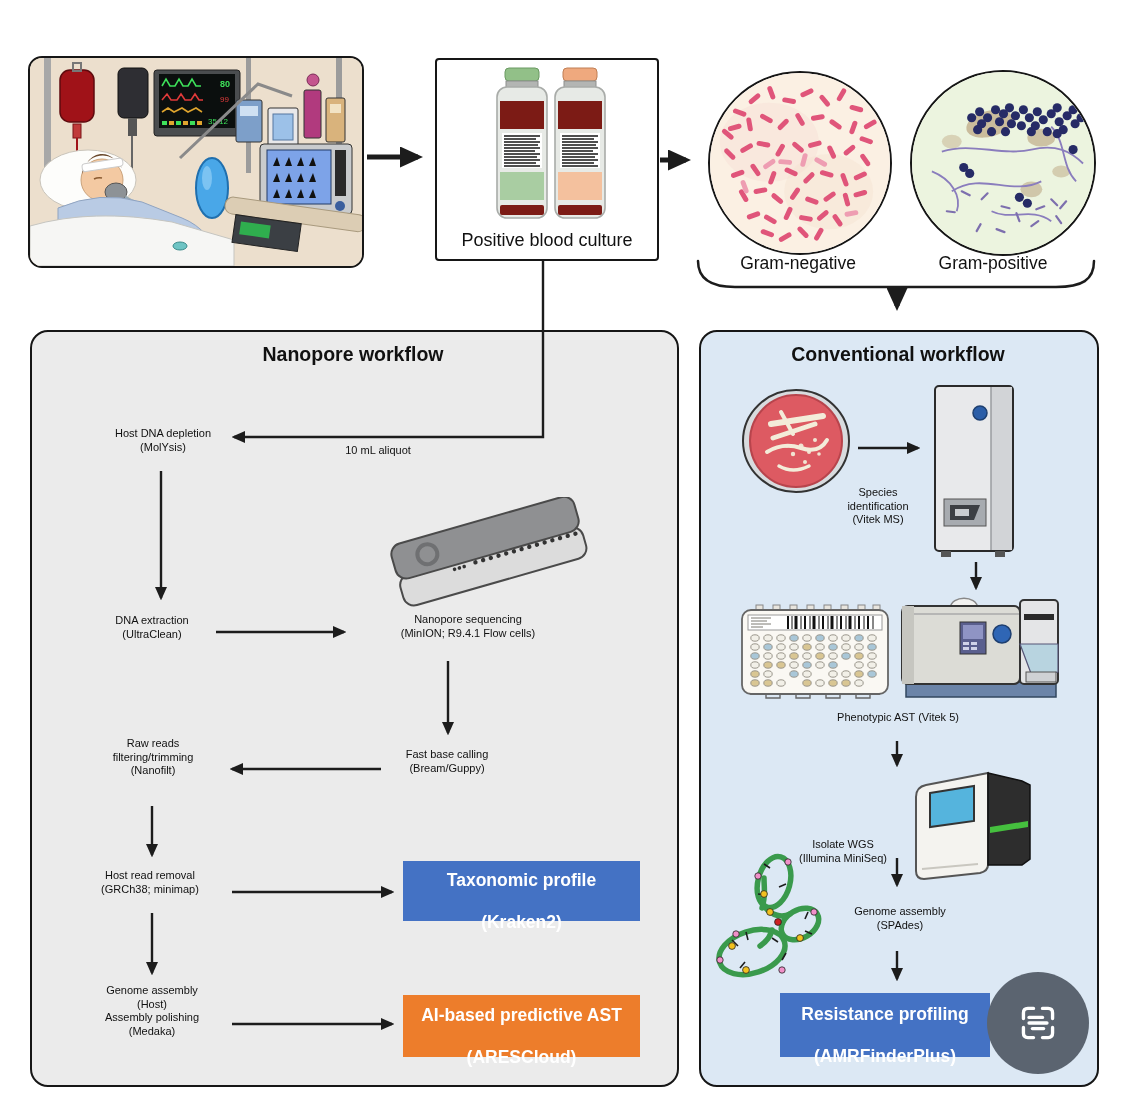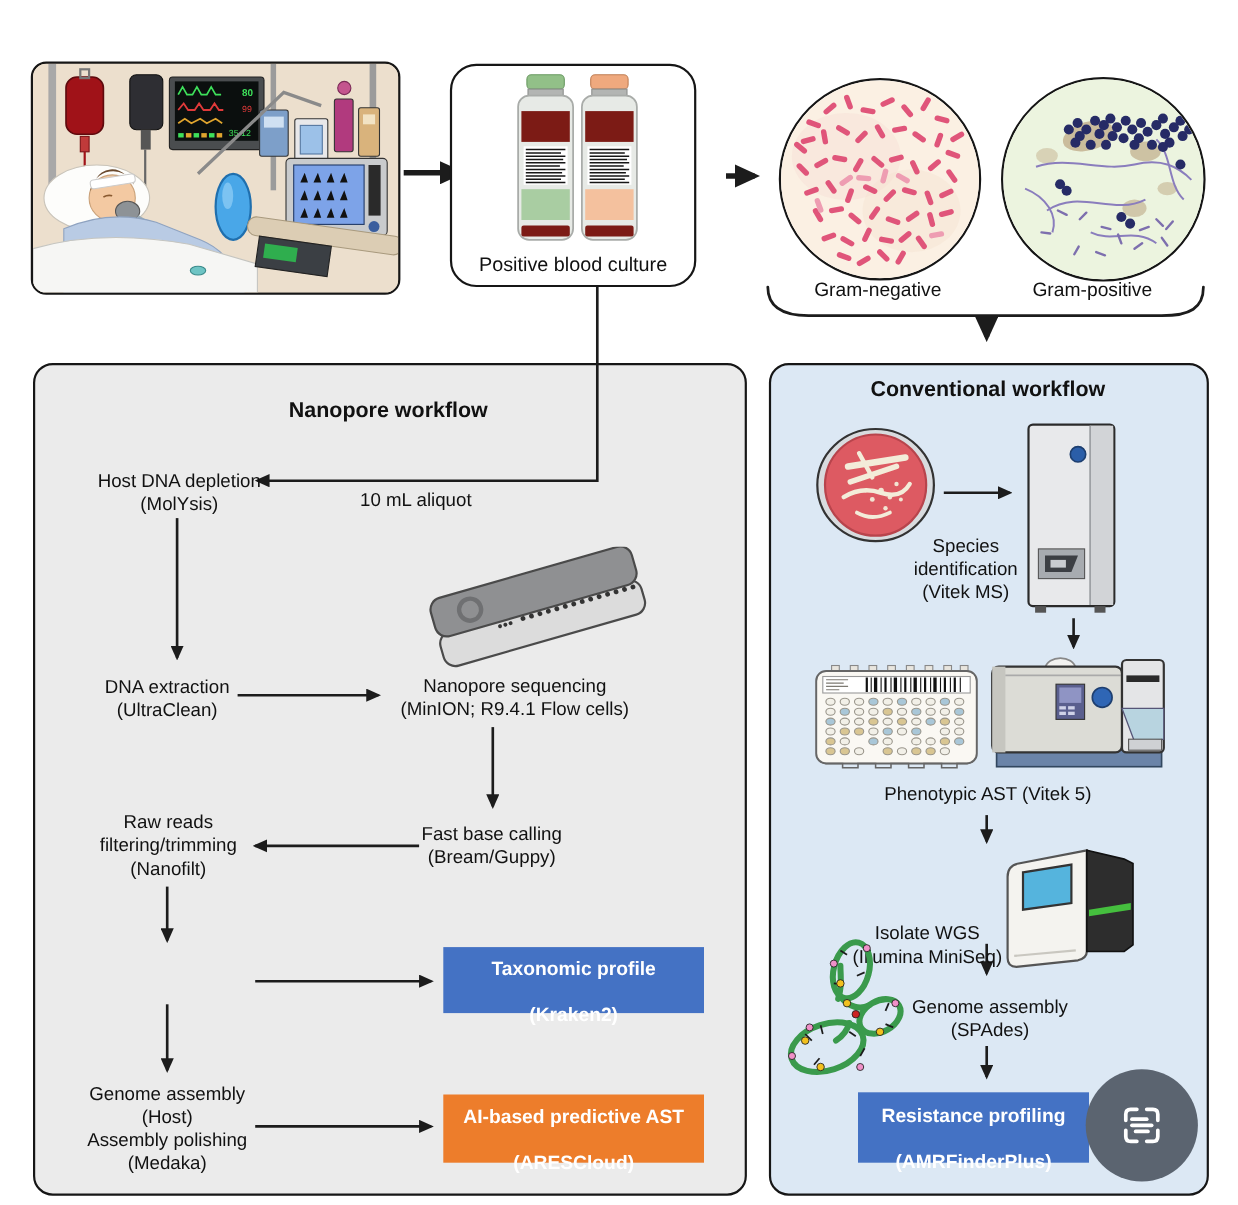--- a/index.html
+++ b/index.html
@@ -3,30 +3,30 @@
 <meta charset="utf-8">
 <style>
   html,body{margin:0;padding:0;background:#fff;}
   .canvas{position:relative;width:1125px;height:1095px;background:#ffffff;
           font-family:"Liberation Sans","DejaVu Sans",sans-serif;color:#111;overflow:hidden;}
   .page-title{position:absolute;left:25px;top:8px;font-size:20px;font-weight:bold;color:#111;}
   .panel{position:absolute;top:330px;height:753px;border:2.4px solid #161616;border-radius:18px;z-index:1;}
   .panel.nano{left:30px;width:645px;background:#ebebeb;}
   .panel.conv{left:699px;width:396px;background:#dce8f4;}
   .panel-title{position:absolute;top:343px;transform:translateX(-50%);font-size:19.5px;font-weight:bold;z-index:3;white-space:nowrap;}
-  .node{position:absolute;transform:translateX(-50%);text-align:center;font-size:17px;line-height:1.24;z-index:3;}
+  .node{position:absolute;transform:translateX(-50%);text-align:center;font-size:11px;line-height:1.24;z-index:3;}
   .node span{display:block;white-space:nowrap;}
   .outbox{position:absolute;display:flex;flex-direction:column;justify-content:center;align-items:center;
           color:#fff;font-weight:bold;font-size:17.5px;line-height:1.28;z-index:3;text-align:center;}
   .outbox span{display:block;white-space:nowrap;margin-top:20px;}
   .box-taxonomic{left:403px;top:861px;width:237px;height:60px;background:#4472c4;}
   .box-ares{left:403px;top:995px;width:237px;height:62px;background:#ed7d2b;}
   .box-resist{left:780px;top:993px;width:210px;height:64px;background:#4472c4;}
   .icu-box{position:absolute;left:28px;top:56px;width:332px;height:208px;border:2.6px solid #161616;border-radius:14px;overflow:hidden;z-index:3;background:#ecdfcd;}
-  .culture-box{position:absolute;left:409px;top:58px;width:220px;height:199px;border:2.6px solid #161616;border-radius:24px;background:#fff;z-index:3;}
+  .culture-box{position:absolute;left:435px;top:58px;width:220px;height:199px;border:2.6px solid #161616;border-radius:4px;background:#fff;z-index:3;}
   .culture-label{position:absolute;left:0;right:0;bottom:8px;text-align:center;font-size:18px;}
   .gram-circle{position:absolute;border:2.6px solid #161616;border-radius:50%;overflow:hidden;z-index:3;}
   .gram-label{position:absolute;transform:translateX(-50%);font-size:17.5px;z-index:3;white-space:nowrap;}
   .art{position:absolute;z-index:3;}
   svg.connectors{position:absolute;left:0;top:0;z-index:2;pointer-events:none;}
   .scan-btn{position:absolute;left:987px;top:972px;width:102px;height:102px;border-radius:50%;background:#5b6470;z-index:4;
             display:flex;align-items:center;justify-content:center;cursor:pointer;}
 </style>
 </head>
 <body>
@@ -326,21 +326,21 @@
           <use href="#coc" transform="translate(108 126)"></use>
           <use href="#coc" transform="translate(116 132)"></use>
           <use href="#coc" transform="translate(162 78)"></use>
       </g>
     </svg>
   </div>
 
   <div class="gram-label" style="left:798px;top:253px;">Gram-negative</div>
   <div class="gram-label" style="left:993px;top:253px;">Gram-positive</div>
 
-  <div class="panel-title" style="left:353px;margin-top:19px;">Nanopore workflow</div>
+  <div class="panel-title" style="left:353px;">Nanopore workflow</div>
   <div class="panel-title" style="left:898px;">Conventional workflow</div>
 
   <div class="node" style="left:163px;top:427px;">
     <span>Host DNA depletion</span>
     <span>(MolYsis)</span>
   </div>
   <div class="node" style="left:378px;top:444px;">
     <span>10 mL aliquot</span>
   </div>
   <div class="node" style="left:152px;top:614px;">
@@ -352,20 +352,24 @@
     <span>(MinION; R9.4.1 Flow cells)</span>
   </div>
   <div class="node" style="left:447px;top:748px;">
     <span>Fast base calling</span>
     <span>(Bream/Guppy)</span>
   </div>
   <div class="node" style="left:153px;top:737px;">
     <span>Raw reads</span>
     <span>filtering/trimming</span>
     <span>(Nanofilt)</span>
+  </div>
+  <div class="node" style="left:150px;top:869px;">
+    <span>Host read removal</span>
+    <span>(GRCh38; minimap)</span>
   </div>
   <div class="node" style="left:152px;top:984px;">
     <span>Genome assembly</span>
     <span>(Host)</span>
     <span>Assembly polishing</span>
     <span>(Medaka)</span>
   </div>
 
   <div class="outbox box-taxonomic">
     <span>Taxonomic profile</span>

